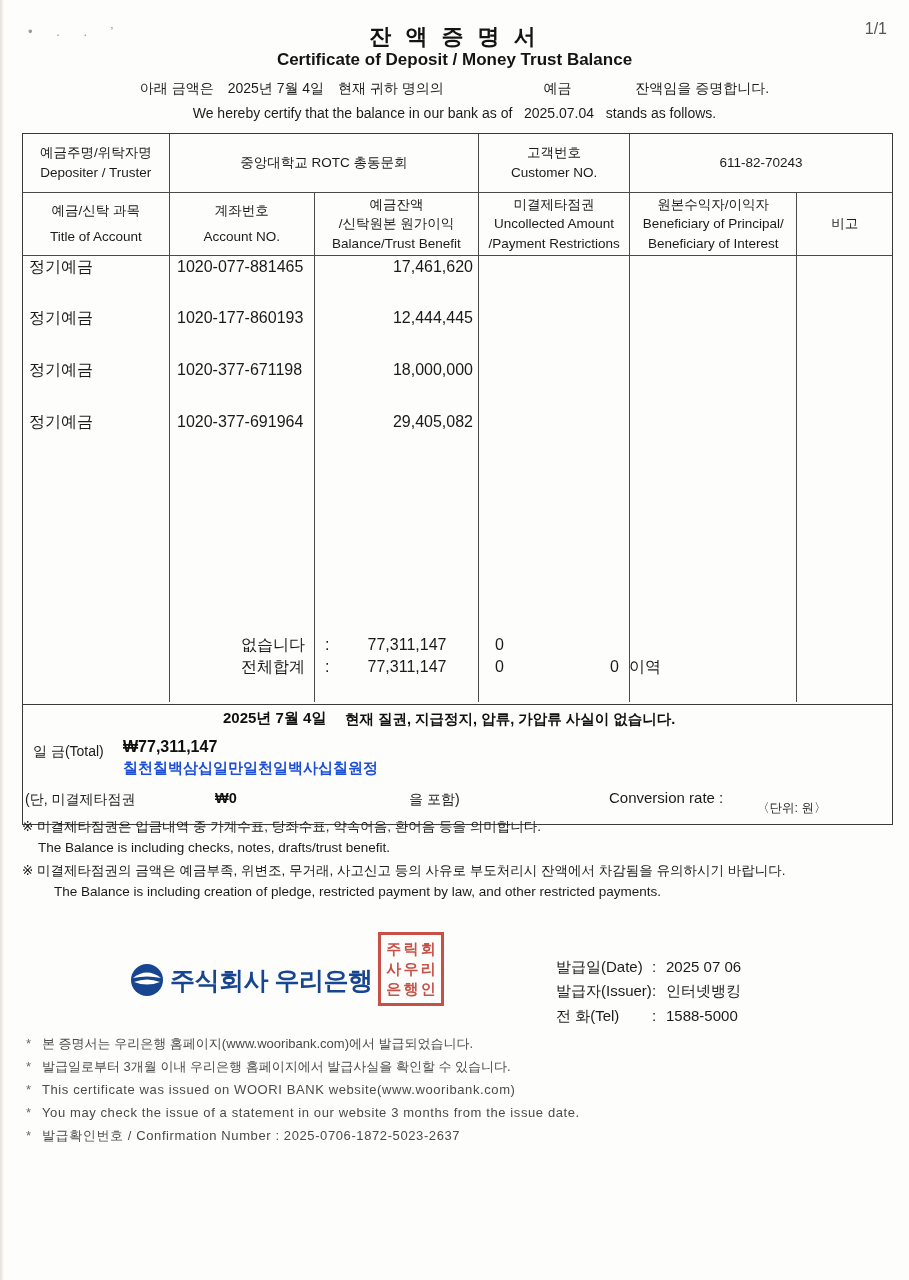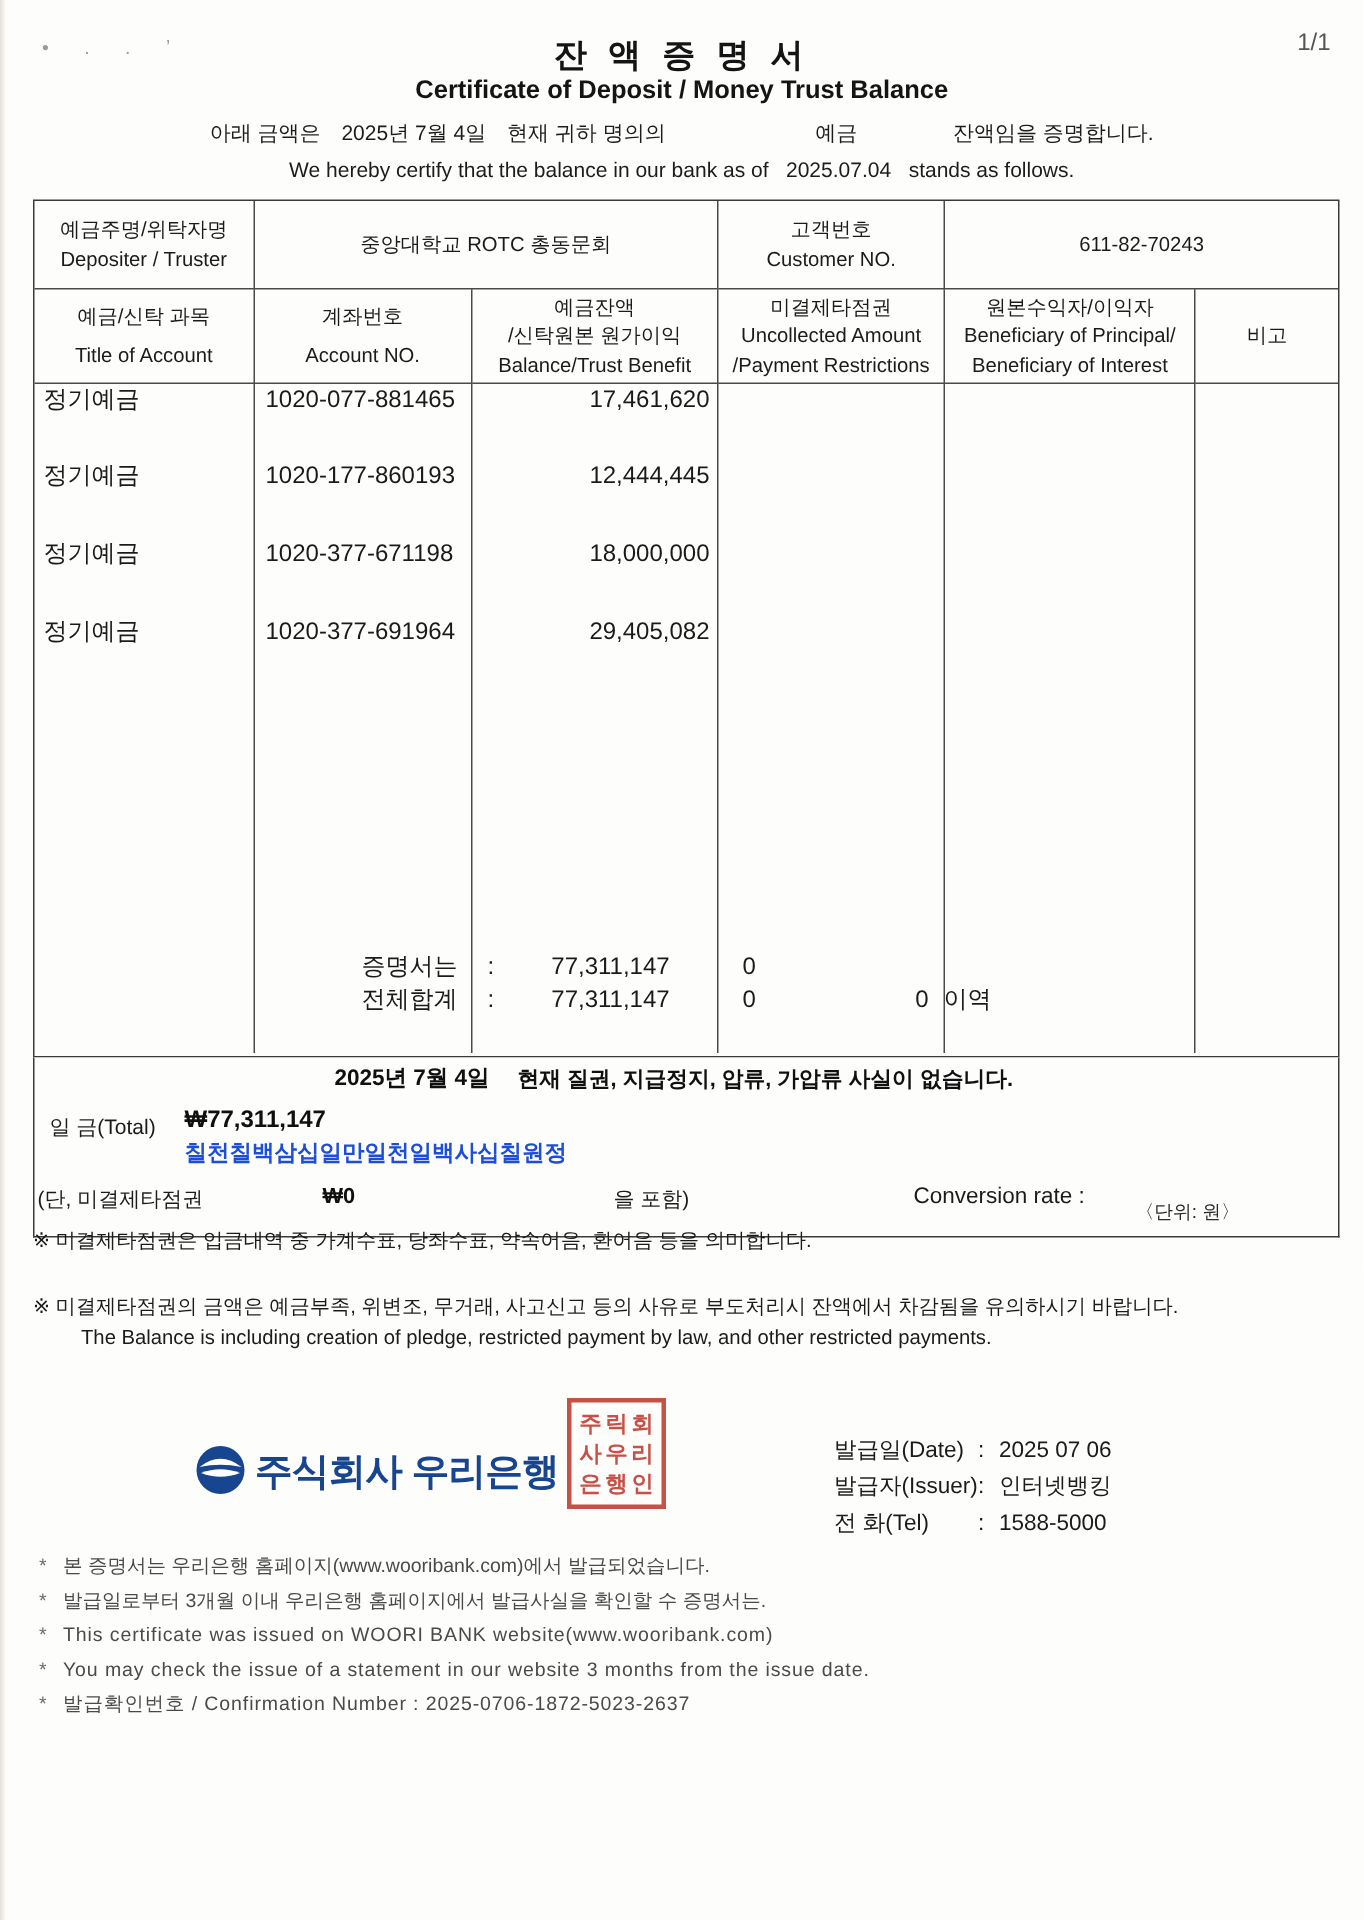--- a/index.html
+++ b/index.html
@@ -390,21 +390,21 @@
           <span class="c-ben"></span>
         </div>
         <div class="drow" style="top: 155px;">
           <span class="c-title">정기예금</span>
           <span class="c-acct">1020-377-691964</span>
           <span class="c-bal">29,405,082</span>
           <span class="c-unc"></span>
           <span class="c-ben"></span>
         </div>
         <div class="trow" style="top: 378px;">
-          <span class="t-label">증명서는</span>
+          <span class="t-label">없습니다</span>
           <span class="t-colon">:</span>
           <span class="t-amt">77,311,147</span>
           <span class="t-unc">0</span>
         </div>
         <div class="trow" style="top: 400px;">
           <span class="t-label">전체합계</span>
           <span class="t-colon">:</span>
           <span class="t-amt">77,311,147</span>
           <span class="t-unc">0</span>
           <span class="t-extra">0</span>
@@ -420,20 +420,21 @@
     <div class="abs stmt-total-amt">₩77,311,147</div>
     <div class="abs stmt-total-words">칠천칠백삼십일만일천일백사십칠원정</div>
     <div class="abs stmt-incl-open">(단, 미결제타점권</div>
     <div class="abs stmt-incl-amt">₩0</div>
     <div class="abs stmt-incl-close">을 포함)</div>
     <div class="abs stmt-conv">Conversion rate :</div>
     <div class="abs stmt-unit">〈단위: 원〉</div>
   </div>
 
   <div class="abs fn fn-1">※ 미결제타점권은 입금내역 중 가계수표, 당좌수표, 약속어음, 환어음 등을 의미합니다.</div>
+  <div class="abs fn fn-2">The Balance is including checks, notes, drafts/trust benefit.</div>
   <div class="abs fn fn-3">※ 미결제타점권의 금액은 예금부족, 위변조, 무거래, 사고신고 등의 사유로 부도처리시 잔액에서 차감됨을 유의하시기 바랍니다.</div>
   <div class="abs fn fn-4">The Balance is including creation of pledge, restricted payment by law, and other restricted payments.</div>
 
   <div class="abs" id="bank-logo">
     <span class="logo-mark">
       <svg width="34" height="34" viewBox="0 0 34 34" aria-hidden="true">
         <circle cx="17" cy="17" r="16" fill="#17458f"></circle>
         <path d="M3 15 Q17 4 31 15 Q17 12 3 15 Z" fill="#ffffff"></path>
         <path d="M4 19 Q17 14 30 19 Q17 24 4 19 Z" fill="#ffffff"></path>
       </svg>
@@ -462,19 +463,19 @@
     <div class="issue-line">
       <span class="lbl">발급자(Issuer)</span><span class="sep">:</span><span>인터넷뱅킹</span>
     </div>
     <div class="issue-line">
       <span class="lbl">전  화(Tel)</span><span class="sep">:</span><span>1588-5000</span>
     </div>
   </div>
 
   <div class="abs" id="bottom-notes">
       <div><span class="bullet">*</span><span>본 증명서는 우리은행 홈페이지(www.wooribank.com)에서 발급되었습니다.</span></div>
-      <div><span class="bullet">*</span><span>발급일로부터 3개월 이내 우리은행 홈페이지에서 발급사실을 확인할 수 증명서는.</span></div>
+      <div><span class="bullet">*</span><span>발급일로부터 3개월 이내 우리은행 홈페이지에서 발급사실을 확인할 수 있습니다.</span></div>
       <div class="mono-note"><span class="bullet">*</span><span>This certificate was issued on WOORI BANK website(www.wooribank.com)</span></div>
       <div class="mono-note"><span class="bullet">*</span><span>You may check the issue of a statement in our website 3 months from the issue date.</span></div>
       <div class="mono-note"><span class="bullet">*</span><span>발급확인번호 / Confirmation Number : 2025-0706-1872-5023-2637</span></div>
     </div>
 
 </div>
 
 </body></html>

